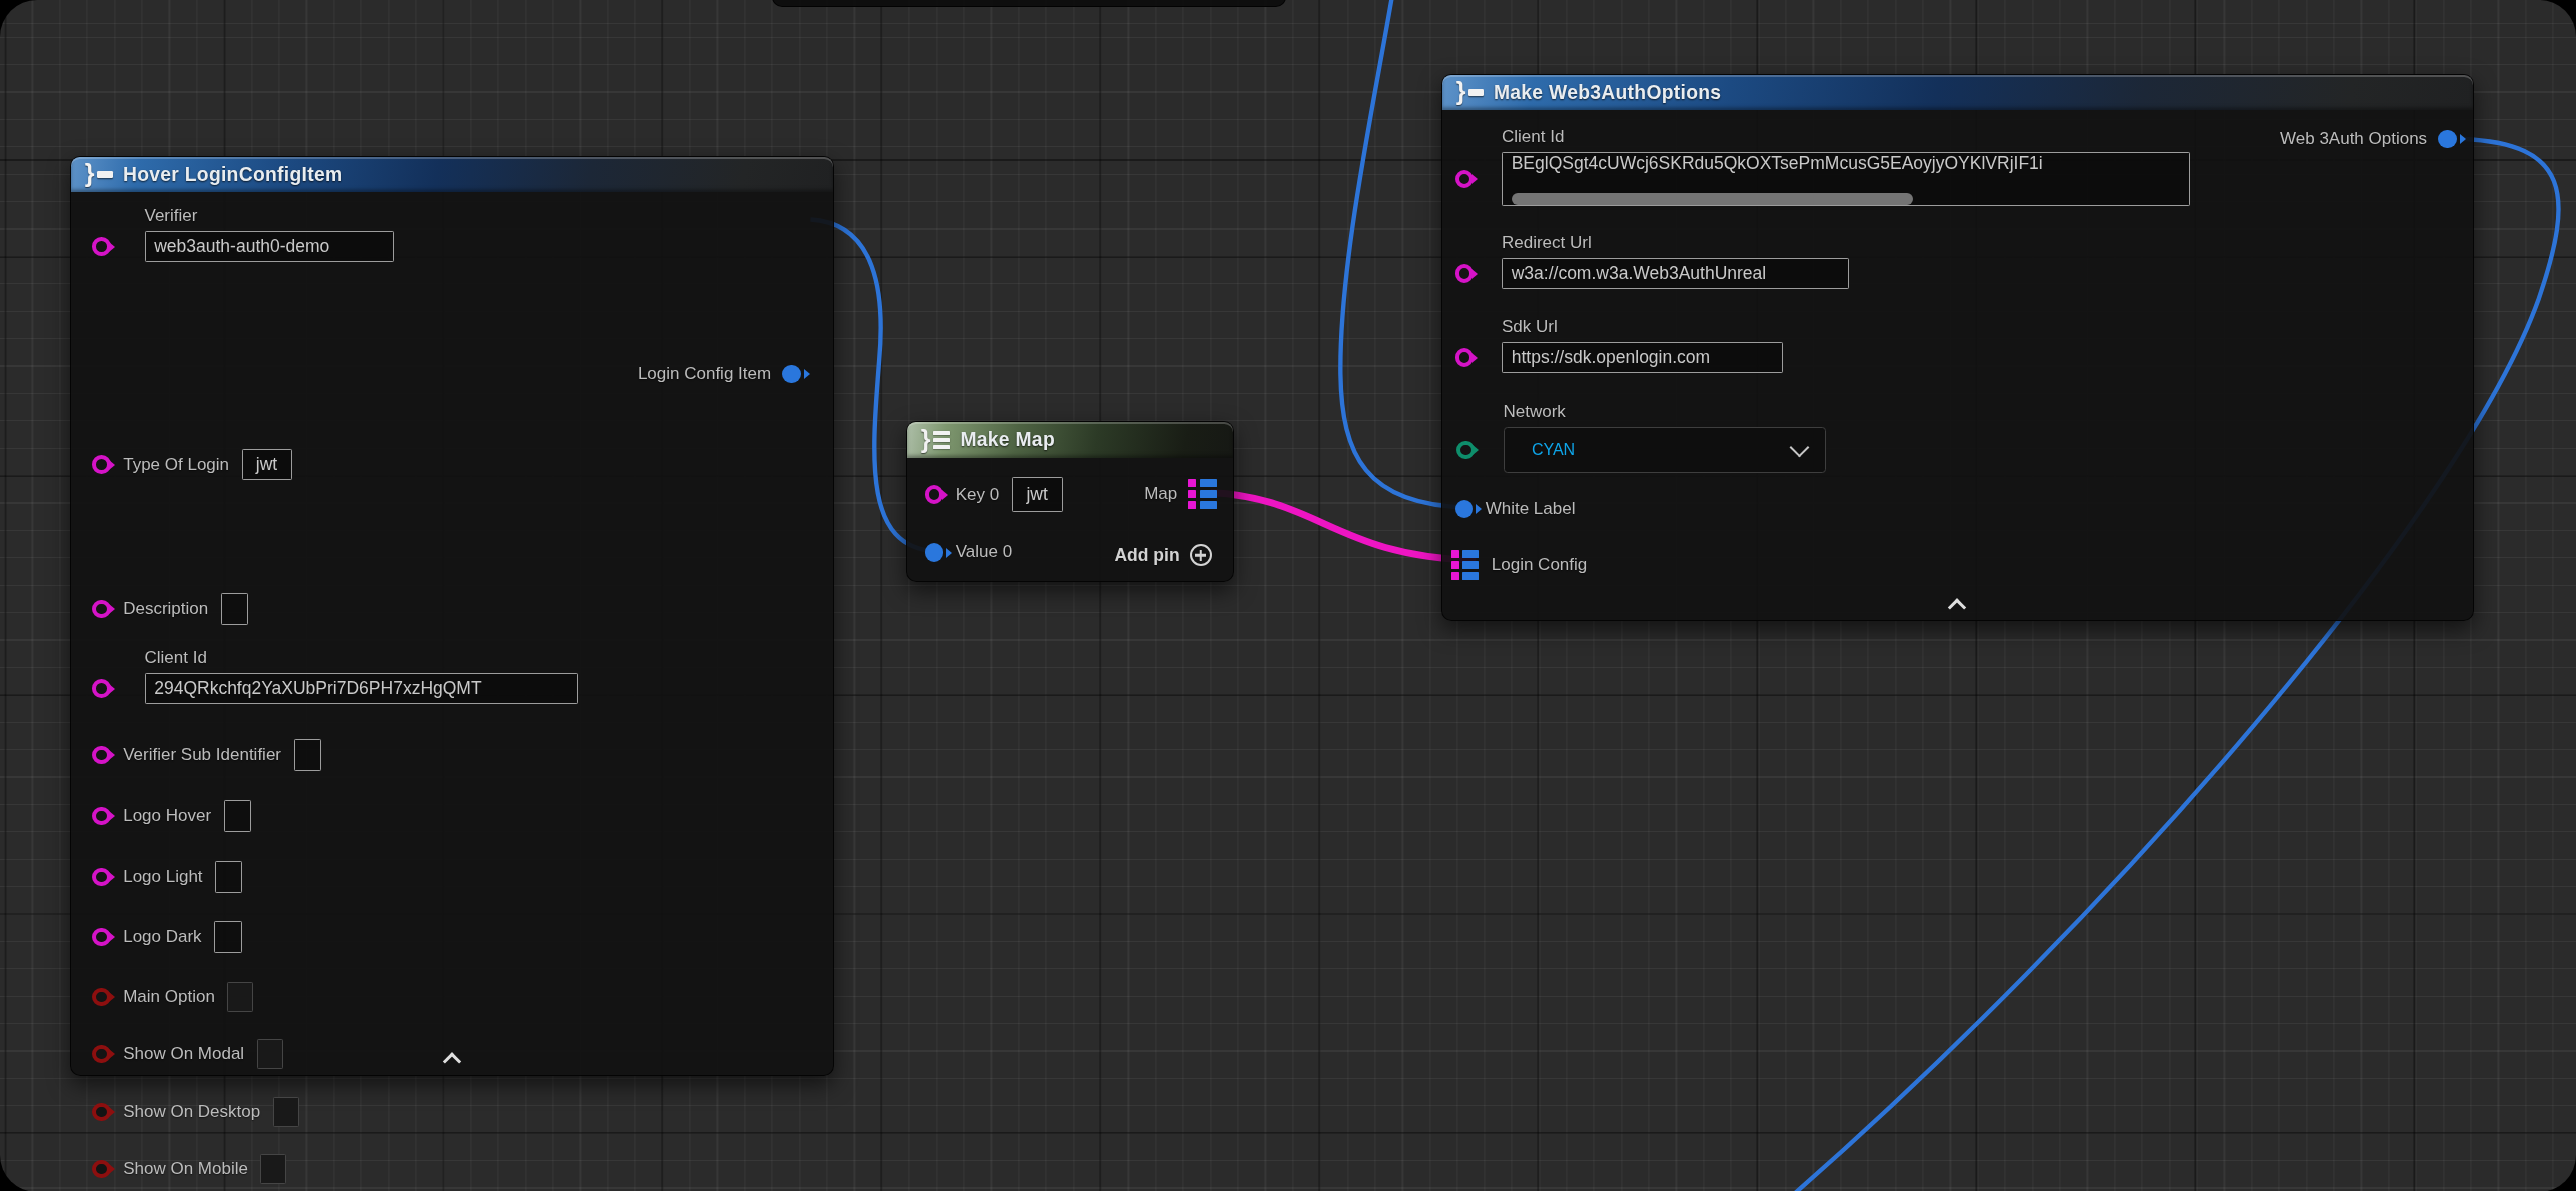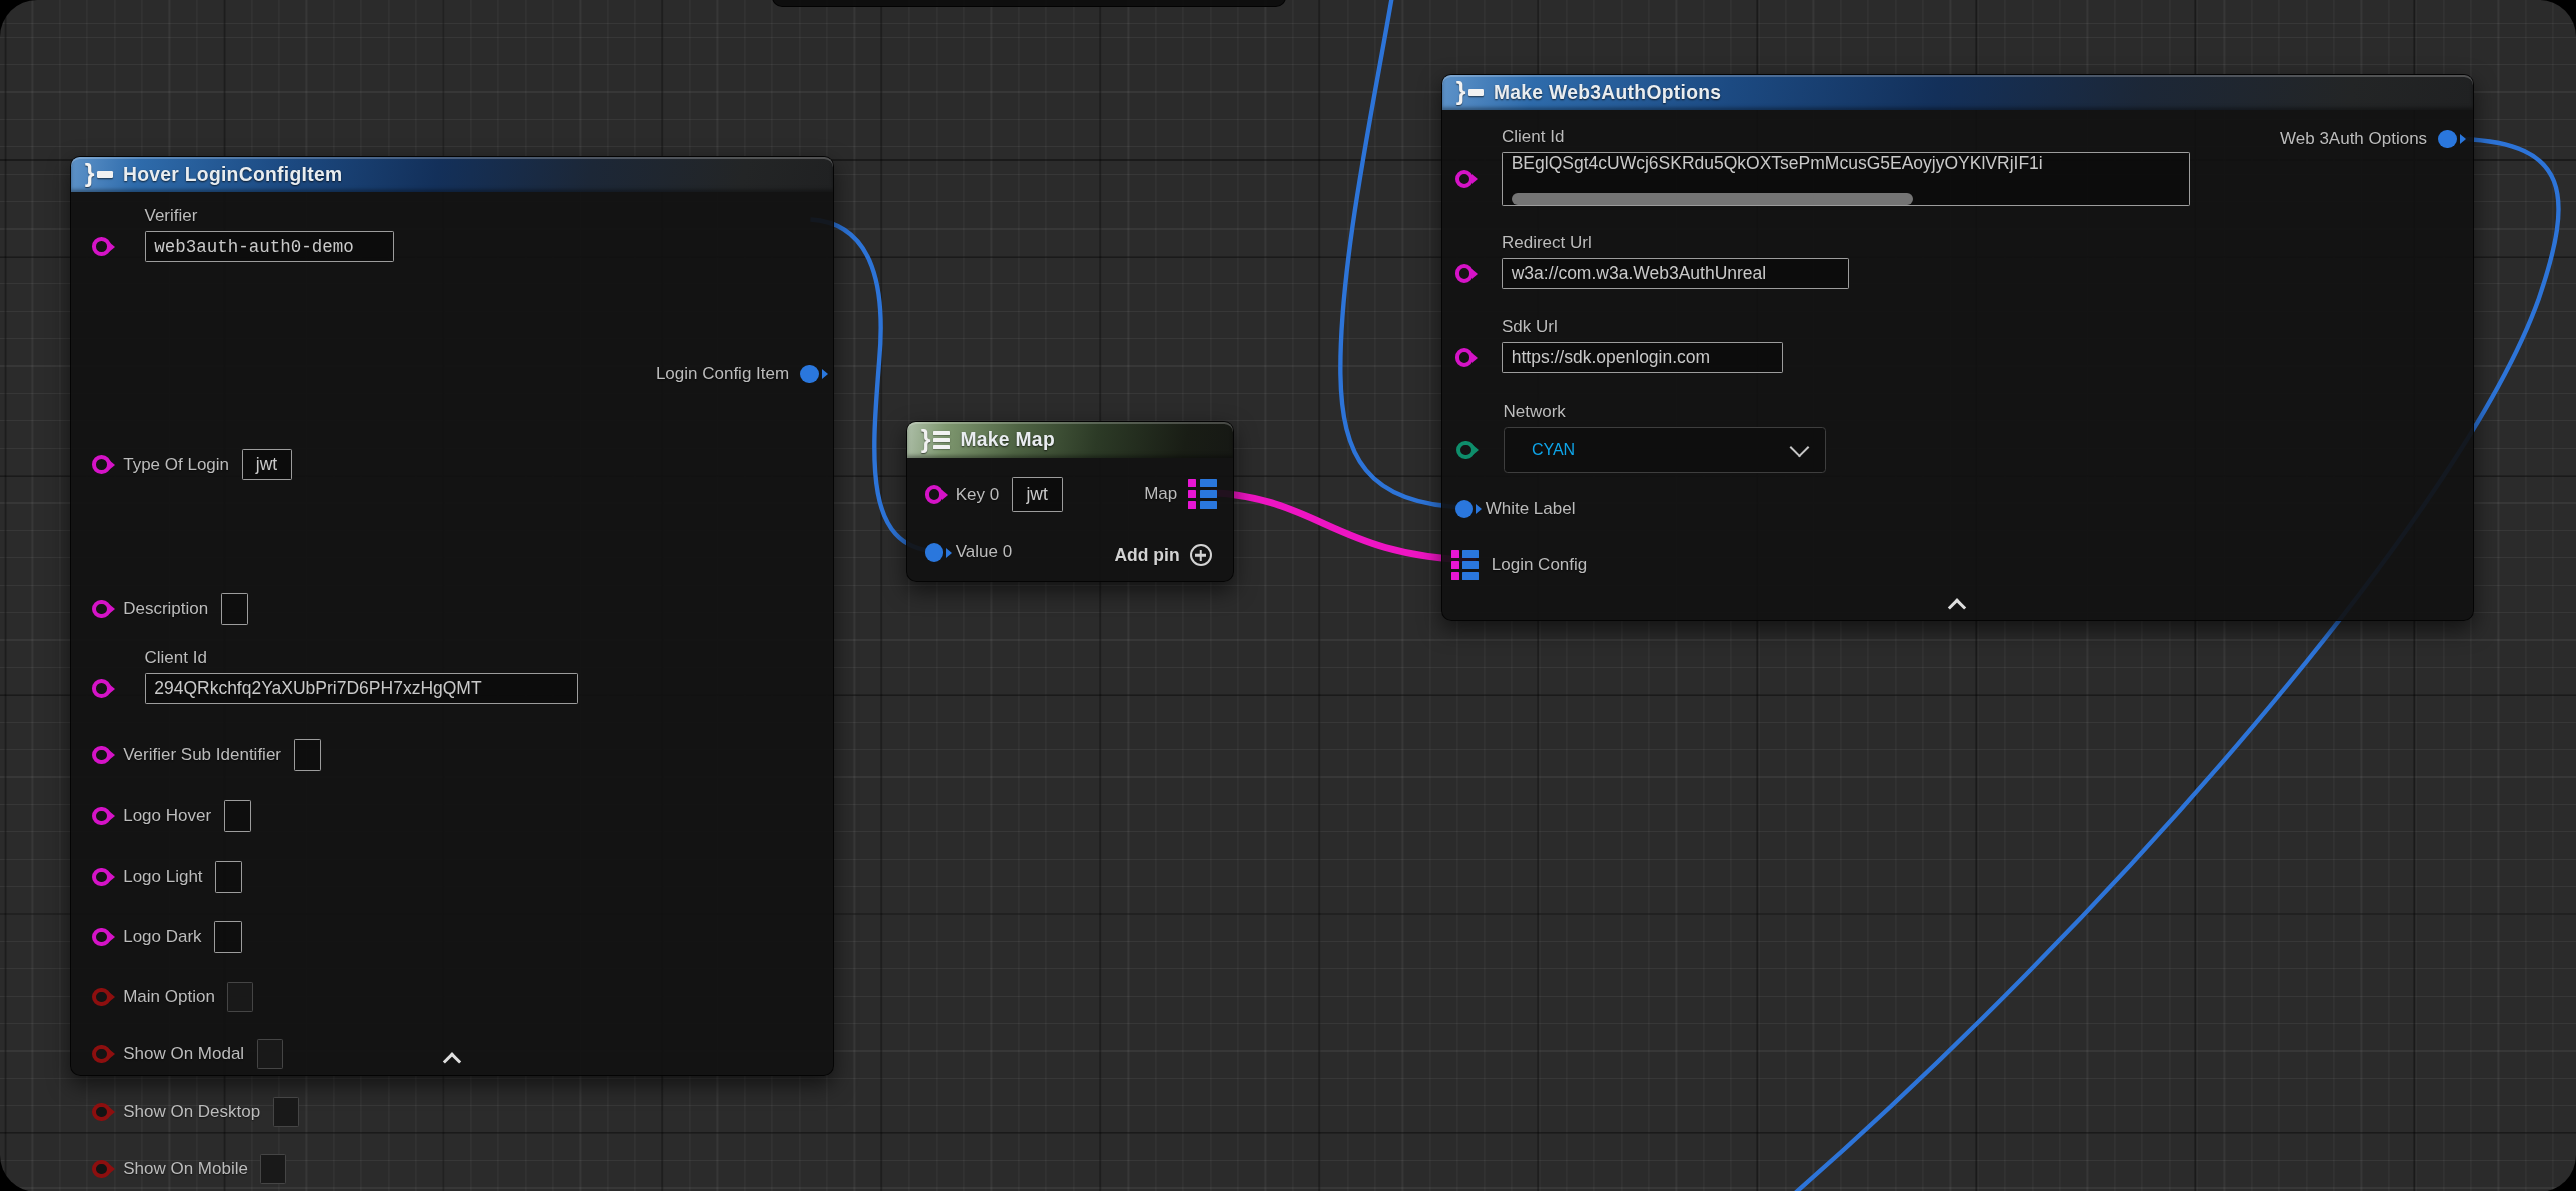--- a/index.html
+++ b/index.html
@@ -119,29 +119,29 @@
 
   <div class="node" style="left:70px; top:156px; width:764px; height:920px;">
     <div class="node-header hdr-blue">
       <span class="hdr-icon">
           <span class="brace">}</span>
           <span class="dash"></span>
         </span>
       <span class="node-title">Hover LoginConfigItem</span>
     </div>
 
-    <div class="row-out" style="top:207px; right:14px;text-align:center;">
+    <div class="row-out" style="top:207px; right:32px;text-align:center;">
       <span class="plabel">Login Config Item</span>
       <span class="pin filled c-obj"></span>
     </div>
 
     <div class="row-stack" style="left:21px; top:49px; grid-template-columns:40px auto;">
       <span class="plabel">Verifier</span>
       <span class="pin hollow c-str"></span>
-      <div class="fld" style="width:249px;font-family:Liberation Mono, monospace;">web3auth-auth0-demo</div>
+      <div class="fld" style="width:249px;">web3auth-auth0-demo</div>
     </div>
 
     <div class="row-inline" style="top:292px;">
       <span class="pin hollow c-str"></span>
       <span class="plabel">Type Of Login</span>
       <div class="fld" style="width:50px; justify-content:center;">jwt</div>
     </div>
 
 
     <div class="row-inline" style="top:281px; top:436px;">

